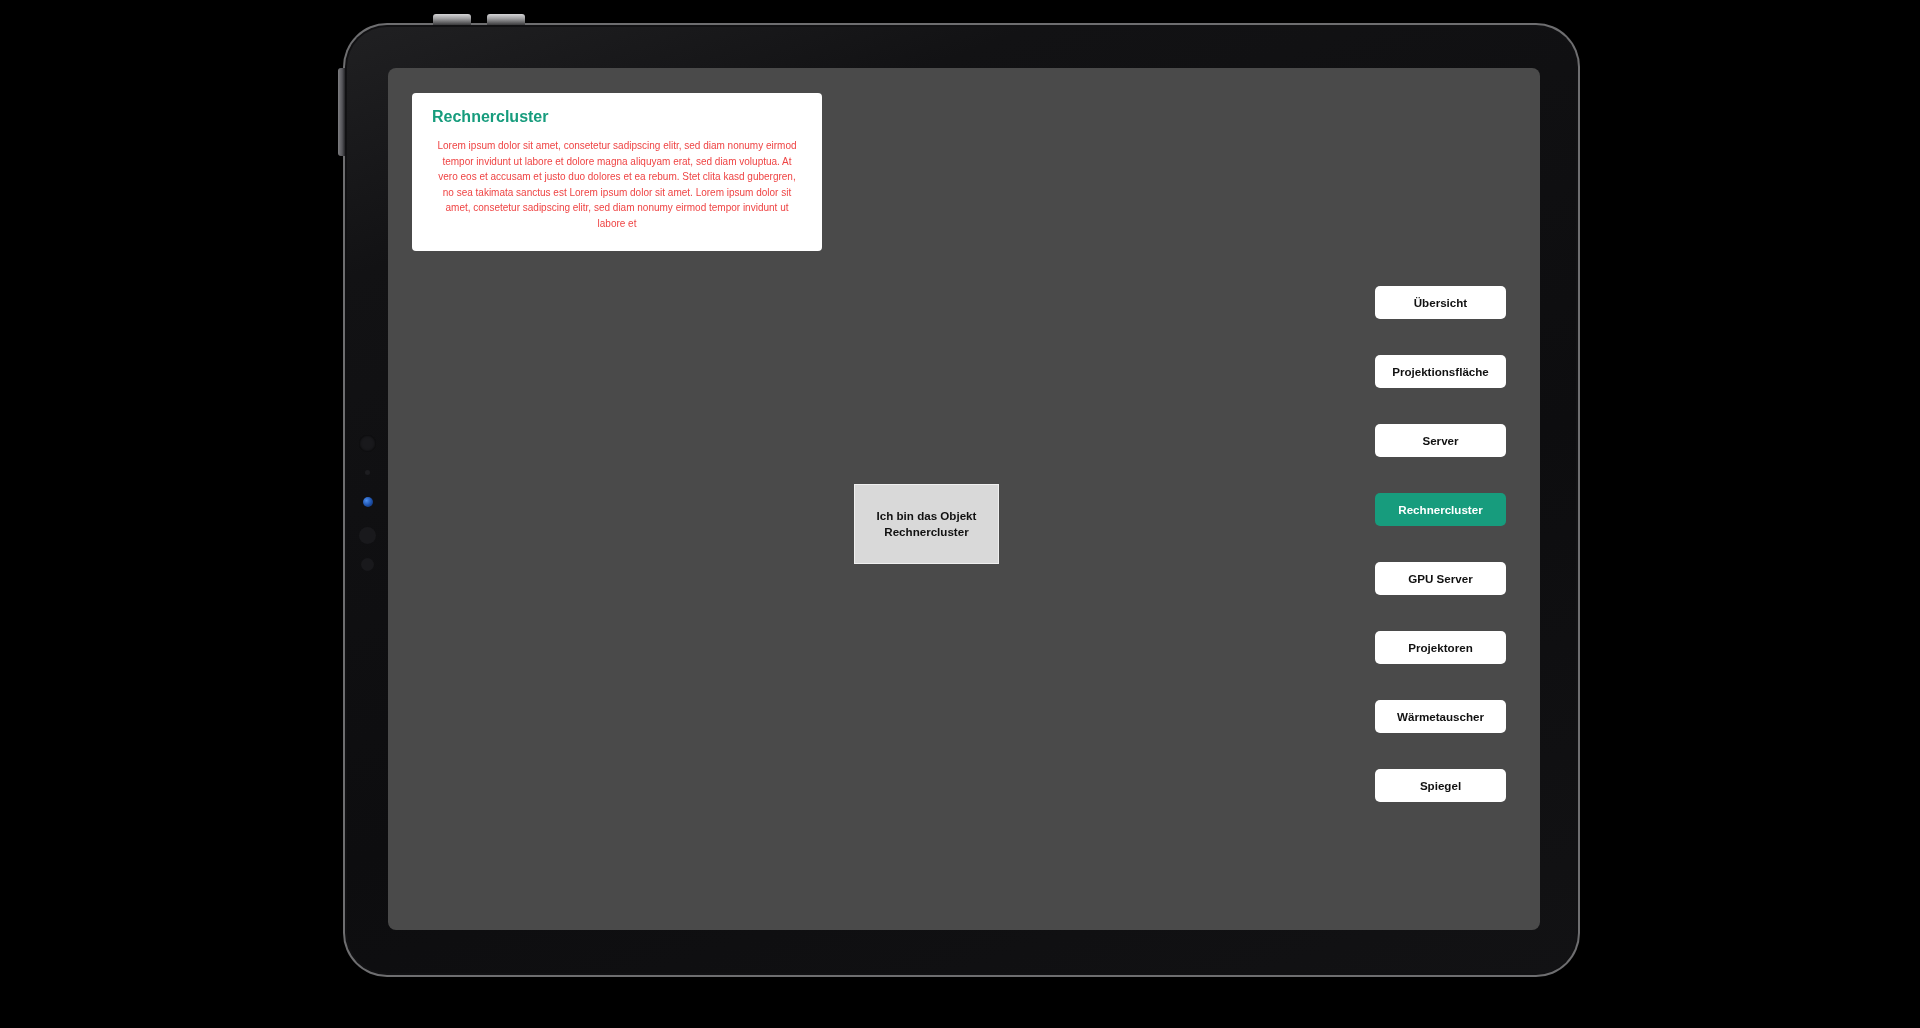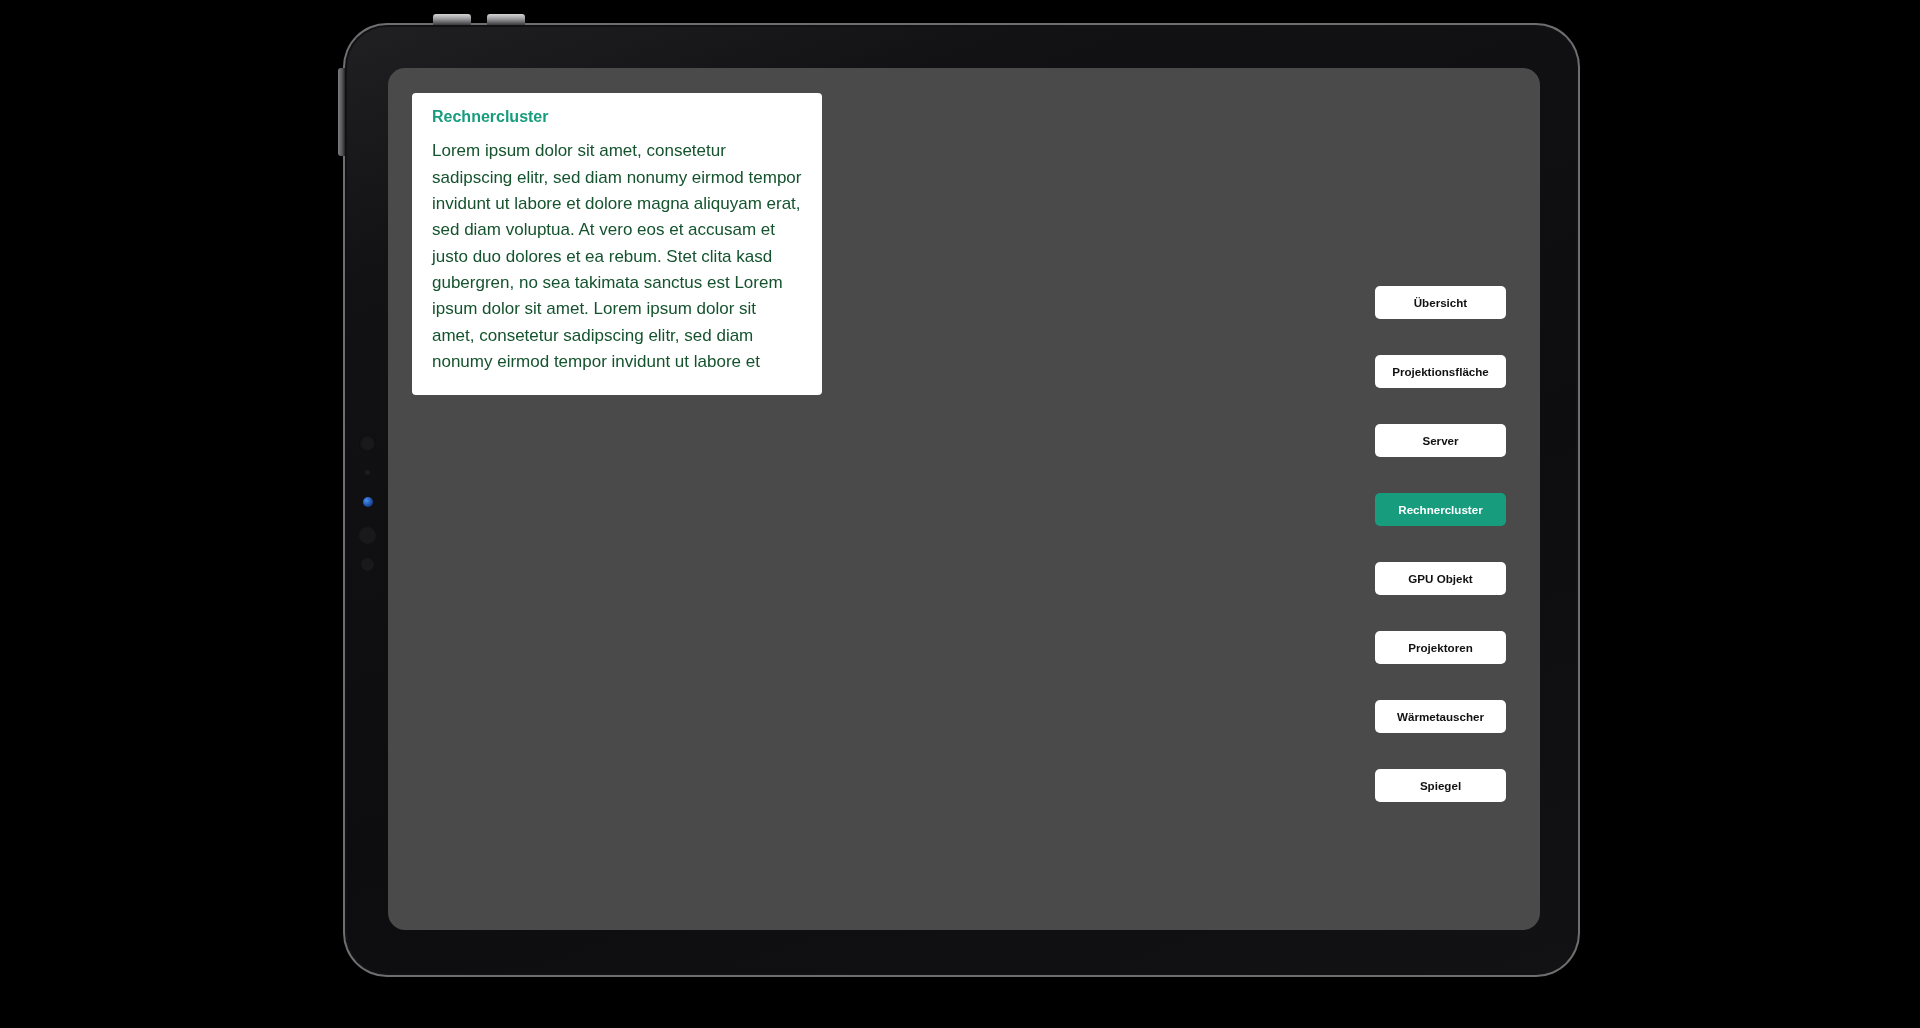--- a/index.html
+++ b/index.html
@@ -43,36 +43,36 @@
   #ambient-sensor-icon{left:20px;top:445px;width:5px;height:5px;background:#1d1d20;}
   #status-led-icon{left:18px;top:472px;width:10px;height:10px;
        background:radial-gradient(circle at 35% 35%,#4d8ff0 0%,#1c4fa8 55%,#102a5c 100%);}
   #speaker-dot-1-icon{left:14px;top:502px;width:17px;height:17px;background:#19191c;}
   #speaker-dot-2-icon{left:16px;top:533px;width:13px;height:13px;background:#19191c;}
 
   
   #tablet-screen{
     position:absolute;left:43px;top:43px;width:1152px;height:862px;
     background:#4a4a4a;
-    border-radius:17px;
+    border-radius:8px;
     overflow:hidden;
   }
 
   
   #info-card{
     position:absolute;left:24px;top:25px;width:410px;
     background:#ffffff;border-radius:4px;
     padding:14px 20px 20px 20px;
     box-sizing:border-box;
   }
   #info-card-title{
     color:#179C7D;font-size:16px;font-weight:bold;margin:0 0 12px 0;line-height:1.2;
   }
   #info-card-body{
-    color:#14532d;font-size:17px;line-height:1.55;margin:0;
+    color:#ef4444;font-size:10px;line-height:1.55;margin:0;text-align:center;
   }
 
   
   #scene-object{
     position:absolute;left:466px;top:416px;width:145px;height:80px;
     background:#d9d9d9;
     border:1px solid #efefef;
     box-sizing:border-box;
     display:flex;align-items:center;justify-content:center;
   }
@@ -117,26 +117,29 @@
   <div class="bezel-sensor" id="speaker-dot-1-icon"></div>
   <div class="bezel-sensor" id="speaker-dot-2-icon"></div>
 
   <div id="tablet-screen">
 
     <div id="info-card">
       <h2 id="info-card-title">Rechnercluster</h2>
       <p id="info-card-body">Lorem ipsum dolor sit amet, consetetur sadipscing elitr, sed diam nonumy eirmod tempor invidunt ut labore et dolore magna aliquyam erat, sed diam voluptua. At vero eos et accusam et justo duo dolores et ea rebum. Stet clita kasd gubergren, no sea takimata sanctus est Lorem ipsum dolor sit amet. Lorem ipsum dolor sit amet, consetetur sadipscing elitr, sed diam nonumy eirmod tempor invidunt ut labore et</p>
     </div>
 
+    <div id="scene-object">
+      <span id="scene-object-label">Ich bin das Objekt Rechnercluster</span>
+    </div>
 
     <div id="nav-button-list">
       <button class="nav-button">Übersicht</button>
       <button class="nav-button">Projektionsfläche</button>
       <button class="nav-button">Server</button>
       <button class="nav-button active">Rechnercluster</button>
-      <button class="nav-button">GPU Objekt</button>
+      <button class="nav-button">GPU Server</button>
       <button class="nav-button">Projektoren</button>
       <button class="nav-button">Wärmetauscher</button>
       <button class="nav-button">Spiegel</button>
     </div>
 
   </div>
 </div>
 
 </body></html>

